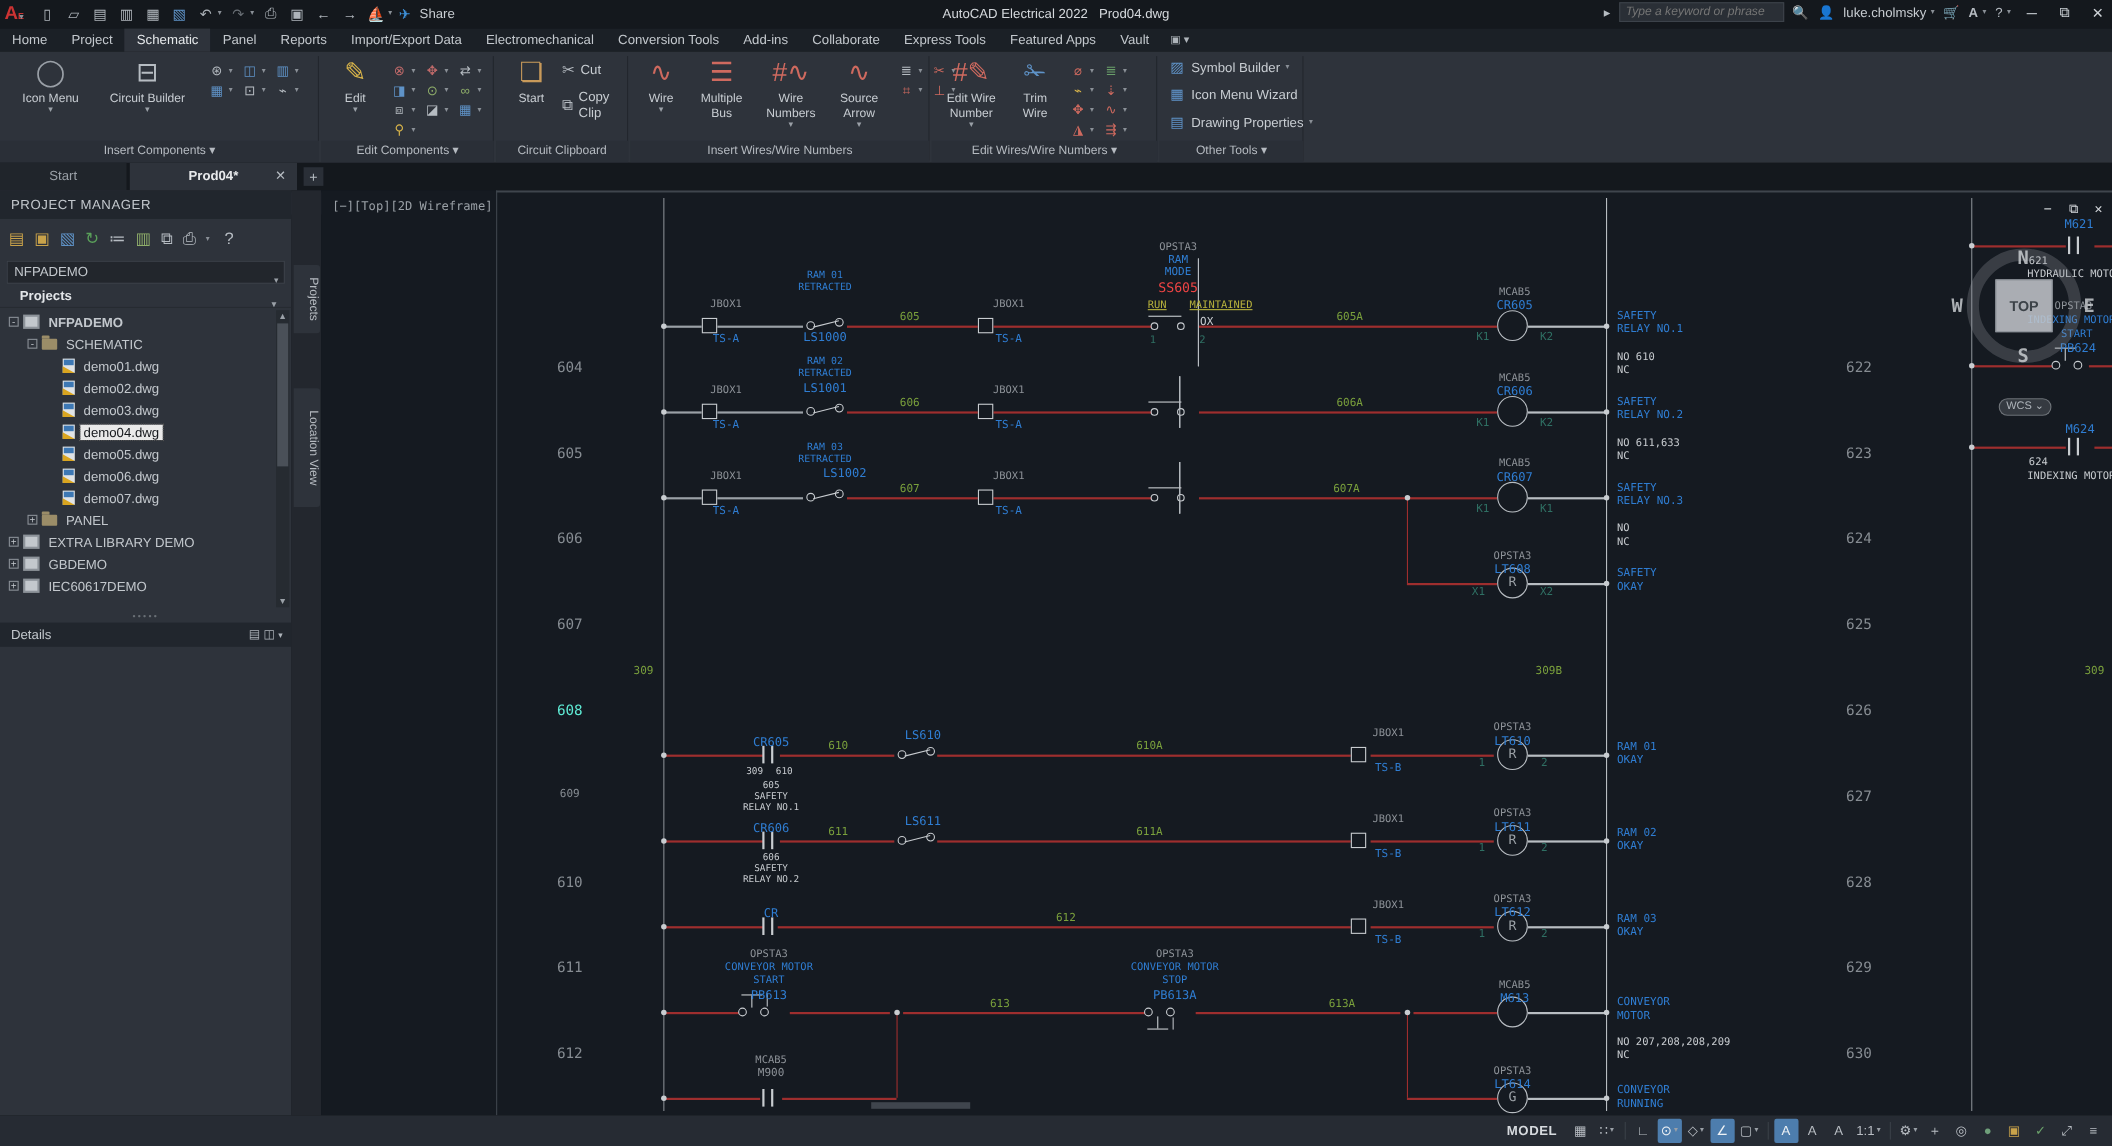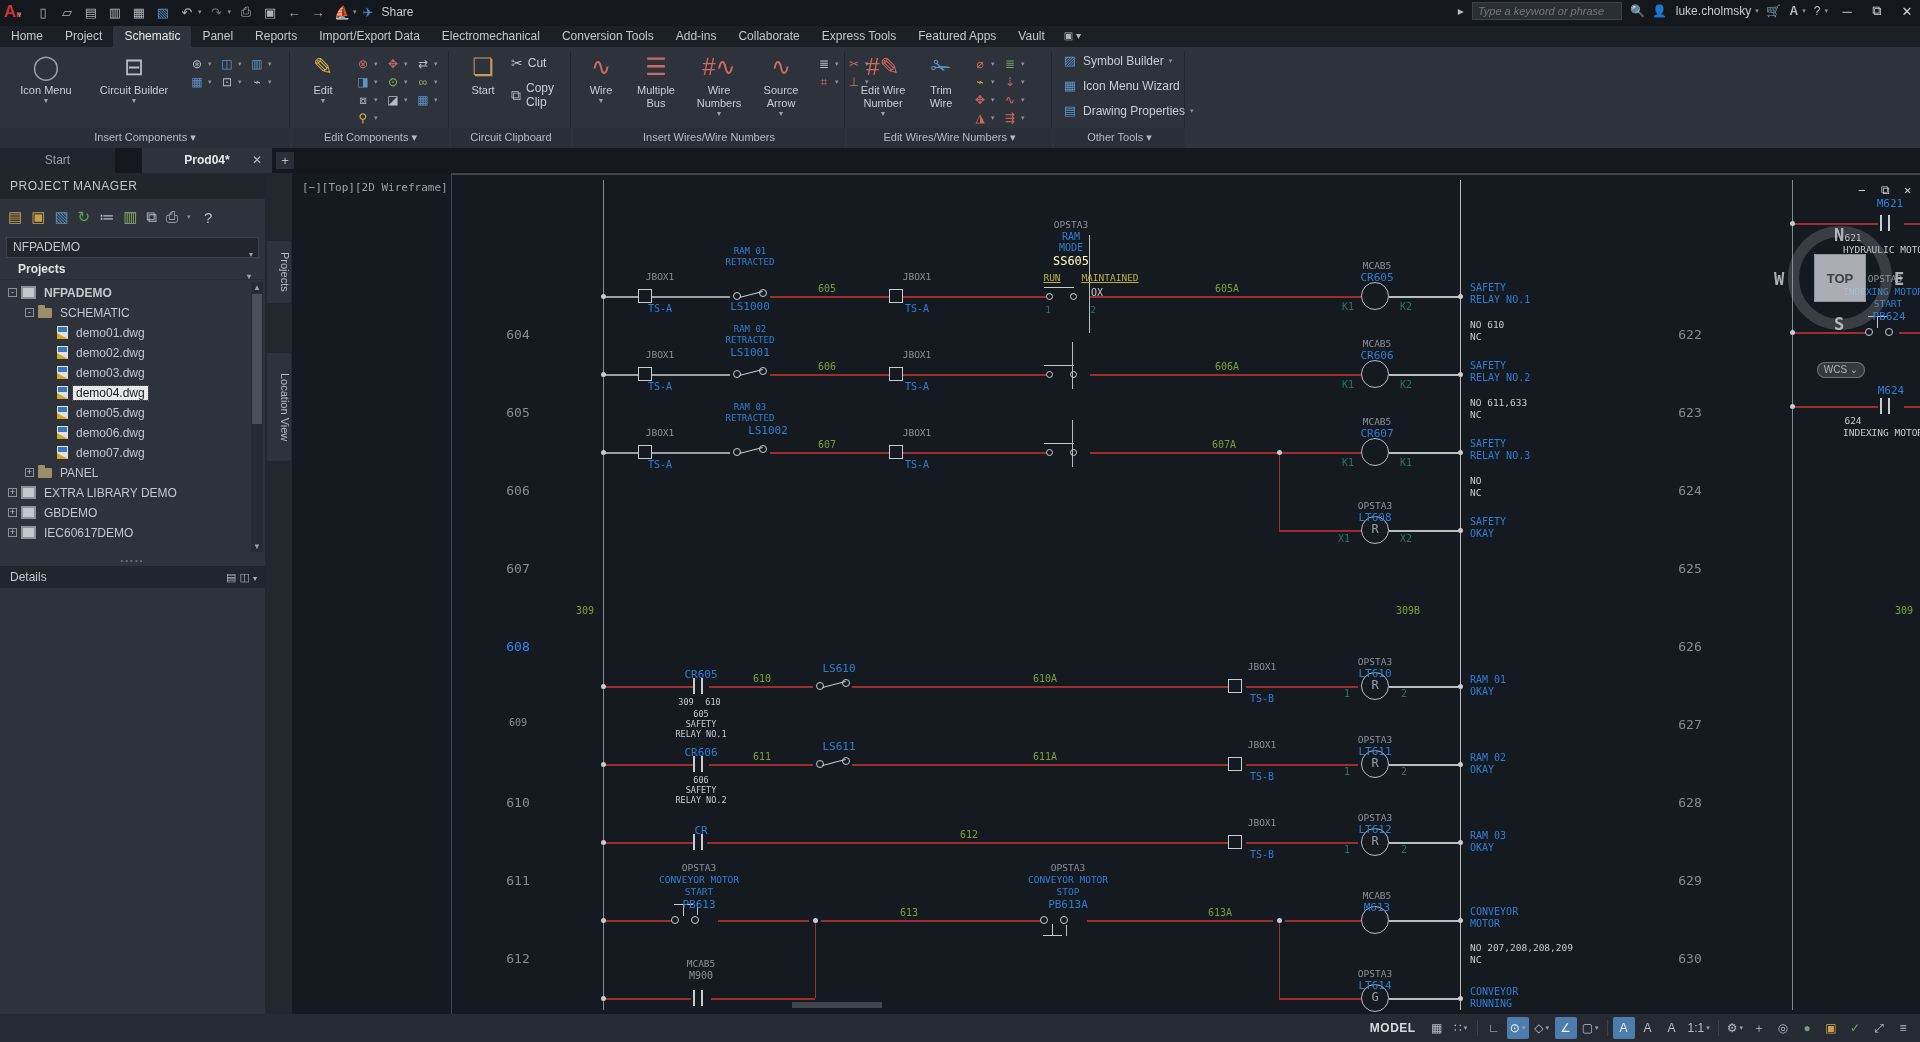--- a/index.html
+++ b/index.html
@@ -47,21 +47,21 @@
   .smallgrid { position:absolute; display:flex; flex-wrap:wrap; align-content:flex-start; }
   .rowbtn { position:absolute; left:8px; display:flex; align-items:center; gap:5px;
      color:#c8cdd2; font-size:12px; white-space:nowrap; }
   .rowbtn .ri { font-size:13px; width:16px; text-align:center; }
   .medbtn { display:flex; align-items:center; gap:5px; color:#c8cdd2; font-size:12px; }
 
   
   #filetabs { position:absolute; left:0; top:148px; width:1920px; height:25px; background:#14181d; }
   .ftab { position:absolute; top:0; height:25px; font-size:12px; padding-top:5px; text-align:center; }
   .ftab.start { left:0; width:115px; color:#9aa0a7; background:#20252b; }
-  .ftab.active { left:118px; width:130px; color:#e8eaec; background:#2e333b; font-weight:bold;margin-left:24px; }
+  .ftab.active { left:118px; width:152px; color:#e8eaec; background:#2e333b; font-weight:bold; }
   .ftab .fx { position:absolute; right:10px; top:5px; color:#b6bcc2; font-weight:normal; font-size:12px; }
   #ftab-plus { position:absolute; left:276px; top:4px; width:18px; height:17px; background:#2a2f37;
      color:#b6bcc2; font-size:13px; text-align:center; line-height:17px; }
 
   
   #palette { position:absolute; left:0; top:173px; width:265px; height:841px; background:#2e333b; }
   #pm-header { height:26px; background:#21262d; color:#c3c8cd; font-size:12px;
      line-height:26px; padding-left:10px; letter-spacing:0.5px; }
   #pm-toolbar { height:36px; display:flex; align-items:center; padding-left:8px; gap:9px; }
   .pmi { font-size:15px; }
@@ -141,20 +141,23 @@
         <span class="qdd">▾</span>
       <span class="qicon">⎙</span>
       <span class="qicon">▣</span>
       <span class="qicon">←</span>
       <span class="qicon">→</span>
       <span class="qicon">⛵</span>
         <span class="qdd">▾</span>
       <span class="share-plane">✈</span>
       <span class="share-lbl">Share</span>
     </div>
+    <div id="title-center">
+      <span>AutoCAD Electrical 2022</span>&nbsp;&nbsp;&nbsp;<span>Prod04.dwg</span>
+    </div>
     <div id="title-right">
       <span class="tr-icon">▸</span>
       <input id="search-box" placeholder="Type a keyword or phrase" style="">
       <span class="tr-icon">🔍</span>
       <span class="tr-icon">👤</span>
       <span class="tr-user">luke.cholmsky</span>
       <span class="qdd">▾</span>
       <span class="tr-icon">🛒</span>
       <span class="tr-icon" style="font-weight:bold;">A</span>
       <span class="qdd">▾</span>
@@ -521,21 +524,21 @@
   <div id="canvas">
       <div class="clabel" style="left: 10px; top: 9px; color: rgb(154, 160, 166); font-size: 11px;">[−][Top][2D Wireframe]</div>
       <div class="clabel" style="left: 226px; top: 155px; color: rgb(134, 140, 146); font-size: 13px; transform: translateX(-50%);">604</div>
       <div class="clabel" style="left: 1398px; top: 155px; color: rgb(134, 140, 146); font-size: 13px; transform: translateX(-50%);">622</div>
       <div class="clabel" style="left: 226px; top: 233px; color: rgb(134, 140, 146); font-size: 13px; transform: translateX(-50%);">605</div>
       <div class="clabel" style="left: 1398px; top: 233px; color: rgb(134, 140, 146); font-size: 13px; transform: translateX(-50%);">623</div>
       <div class="clabel" style="left: 226px; top: 311px; color: rgb(134, 140, 146); font-size: 13px; transform: translateX(-50%);">606</div>
       <div class="clabel" style="left: 1398px; top: 311px; color: rgb(134, 140, 146); font-size: 13px; transform: translateX(-50%);">624</div>
       <div class="clabel" style="left: 226px; top: 389px; color: rgb(134, 140, 146); font-size: 13px; transform: translateX(-50%);">607</div>
       <div class="clabel" style="left: 1398px; top: 389px; color: rgb(134, 140, 146); font-size: 13px; transform: translateX(-50%);">625</div>
-      <div class="clabel" style="left: 226px; top: 467px; color: #3b82f6; font-size: 13px; transform: translateX(-50%);">608</div>
+      <div class="clabel" style="left: 226px; top: 467px; color: #5eead4; font-size: 13px; transform: translateX(-50%);">608</div>
       <div class="clabel" style="left: 1398px; top: 467px; color: rgb(134, 140, 146); font-size: 13px; transform: translateX(-50%);">626</div>
       <div class="clabel" style="left: 226px; top: 545px; color: rgb(134, 140, 146); font-size: 10px; transform: translateX(-50%);">609</div>
       <div class="clabel" style="left: 1398px; top: 545px; color: rgb(134, 140, 146); font-size: 13px; transform: translateX(-50%);">627</div>
       <div class="clabel" style="left: 226px; top: 623px; color: rgb(134, 140, 146); font-size: 13px; transform: translateX(-50%);">610</div>
       <div class="clabel" style="left: 1398px; top: 623px; color: rgb(134, 140, 146); font-size: 13px; transform: translateX(-50%);">628</div>
       <div class="clabel" style="left: 226px; top: 701px; color: rgb(134, 140, 146); font-size: 13px; transform: translateX(-50%);">611</div>
       <div class="clabel" style="left: 1398px; top: 701px; color: rgb(134, 140, 146); font-size: 13px; transform: translateX(-50%);">629</div>
       <div class="clabel" style="left: 226px; top: 779px; color: rgb(134, 140, 146); font-size: 13px; transform: translateX(-50%);">612</div>
       <div class="clabel" style="left: 1398px; top: 779px; color: rgb(134, 140, 146); font-size: 13px; transform: translateX(-50%);">630</div>
       <div class="cv" style="left: 159px; top: 0px; width: 1761px; height: 1.5px; background: rgb(63, 69, 77);"></div>
@@ -699,21 +702,21 @@
       <div class="clabel" style="left: 368px; top: 131px; color: rgb(47, 125, 210); font-size: 10px; transform: translateX(-50%); text-decoration: none;">TS-A</div>
       <div class="clabel" style="left: 458px; top: 73.5px; color: rgb(47, 125, 210); font-size: 9px; transform: translateX(-50%); text-decoration: none;">RAM 01</div>
       <div class="clabel" style="left: 458px; top: 84.5px; color: rgb(47, 125, 210); font-size: 9px; transform: translateX(-50%); text-decoration: none;">RETRACTED</div>
       <div class="clabel" style="left: 458px; top: 95.5px; color: rgb(47, 125, 210); font-size: 11px; transform: translateX(-50%); text-decoration: none; margin-top: 32px;">LS1000</div>
       <div class="clabel" style="left: 535px; top: 111px; color: rgb(122, 160, 60); font-size: 10px; transform: translateX(-50%); text-decoration: none;">605</div>
       <div class="clabel" style="left: 625px; top: 99.25px; color: rgb(141, 146, 152); font-size: 9.5px; transform: translateX(-50%); text-decoration: none;">JBOX1</div>
       <div class="clabel" style="left: 625px; top: 131px; color: rgb(47, 125, 210); font-size: 10px; transform: translateX(-50%); text-decoration: none;">TS-A</div>
       <div class="clabel" style="left: 779px; top: 47.25px; color: rgb(141, 146, 152); font-size: 9.5px; transform: translateX(-50%); text-decoration: none;">OPSTA3</div>
       <div class="clabel" style="left: 779px; top: 59px; color: rgb(47, 125, 210); font-size: 10px; transform: translateX(-50%); text-decoration: none;">RAM</div>
       <div class="clabel" style="left: 779px; top: 70px; color: rgb(47, 125, 210); font-size: 10px; transform: translateX(-50%); text-decoration: none;">MODE</div>
-      <div class="clabel" style="left: 779px; top: 82px; color: #fef9c3; font-size: 12px; transform: translateX(-50%); text-decoration: none;">SS605</div>
+      <div class="clabel" style="left: 779px; top: 82px; color: #ef4444; font-size: 12px; transform: translateX(-50%); text-decoration: none;">SS605</div>
       <div class="clabel" style="left: 760px; top: 100.25px; color: rgb(185, 179, 60); font-size: 9.5px; transform: translateX(-50%); text-decoration: underline;">RUN</div>
       <div class="clabel" style="left: 818px; top: 100.25px; color: rgb(185, 179, 60); font-size: 9.5px; transform: translateX(-50%); text-decoration: underline;">MAINTAINED</div>
       <div class="clabel" style="left: 805px; top: 115px; color: rgb(200, 204, 208); font-size: 10px; transform: translateX(-50%); text-decoration: none;">OX</div>
       <div class="clabel" style="left: 756px; top: 132.25px; color: rgb(47, 111, 99); font-size: 9.5px; transform: translateX(-50%); text-decoration: none;">1</div>
       <div class="clabel" style="left: 801px; top: 132.25px; color: rgb(47, 111, 99); font-size: 9.5px; transform: translateX(-50%); text-decoration: none;">2</div>
       <div class="clabel" style="left: 935px; top: 111px; color: rgb(122, 160, 60); font-size: 10px; transform: translateX(-50%); text-decoration: none;">605A</div>
       <div class="clabel" style="left: 1085px; top: 88.25px; color: rgb(141, 146, 152); font-size: 9.5px; transform: translateX(-50%); text-decoration: none;">MCAB5</div>
       <div class="clabel" style="left: 1085px; top: 98.5px; color: rgb(47, 125, 210); font-size: 11px; transform: translateX(-50%); text-decoration: none;">CR605</div>
       <div class="clabel" style="left: 1056px; top: 129px; color: rgb(47, 111, 99); font-size: 10px; transform: translateX(-50%); text-decoration: none;">K1</div>
       <div class="clabel" style="left: 1114px; top: 129px; color: rgb(47, 111, 99); font-size: 10px; transform: translateX(-50%); text-decoration: none;">K2</div>

